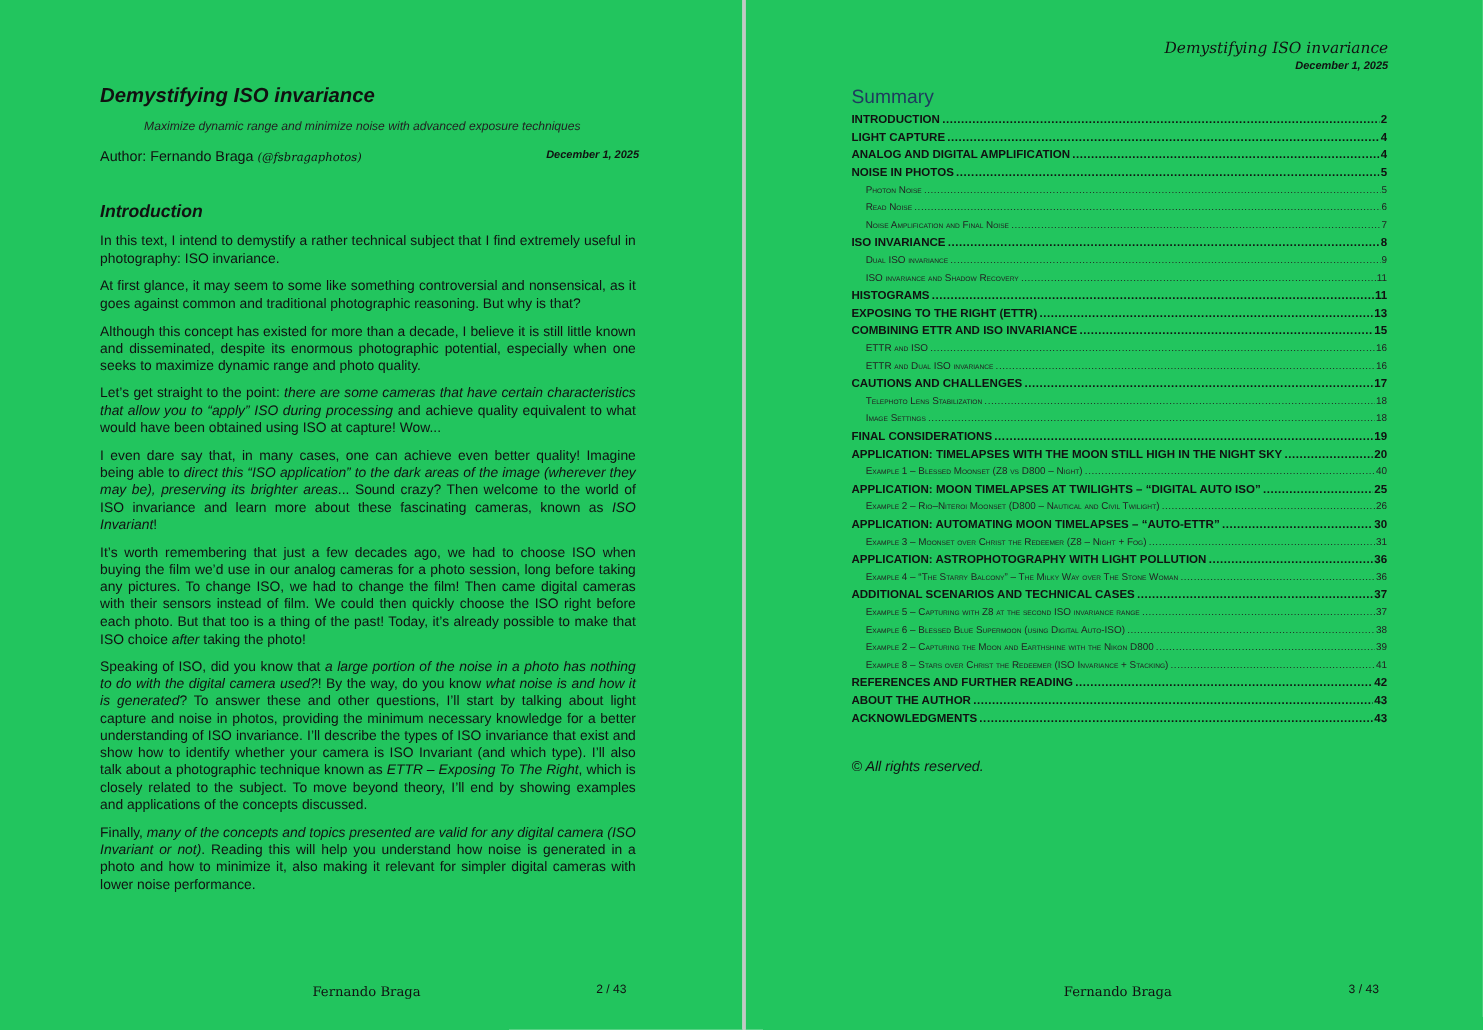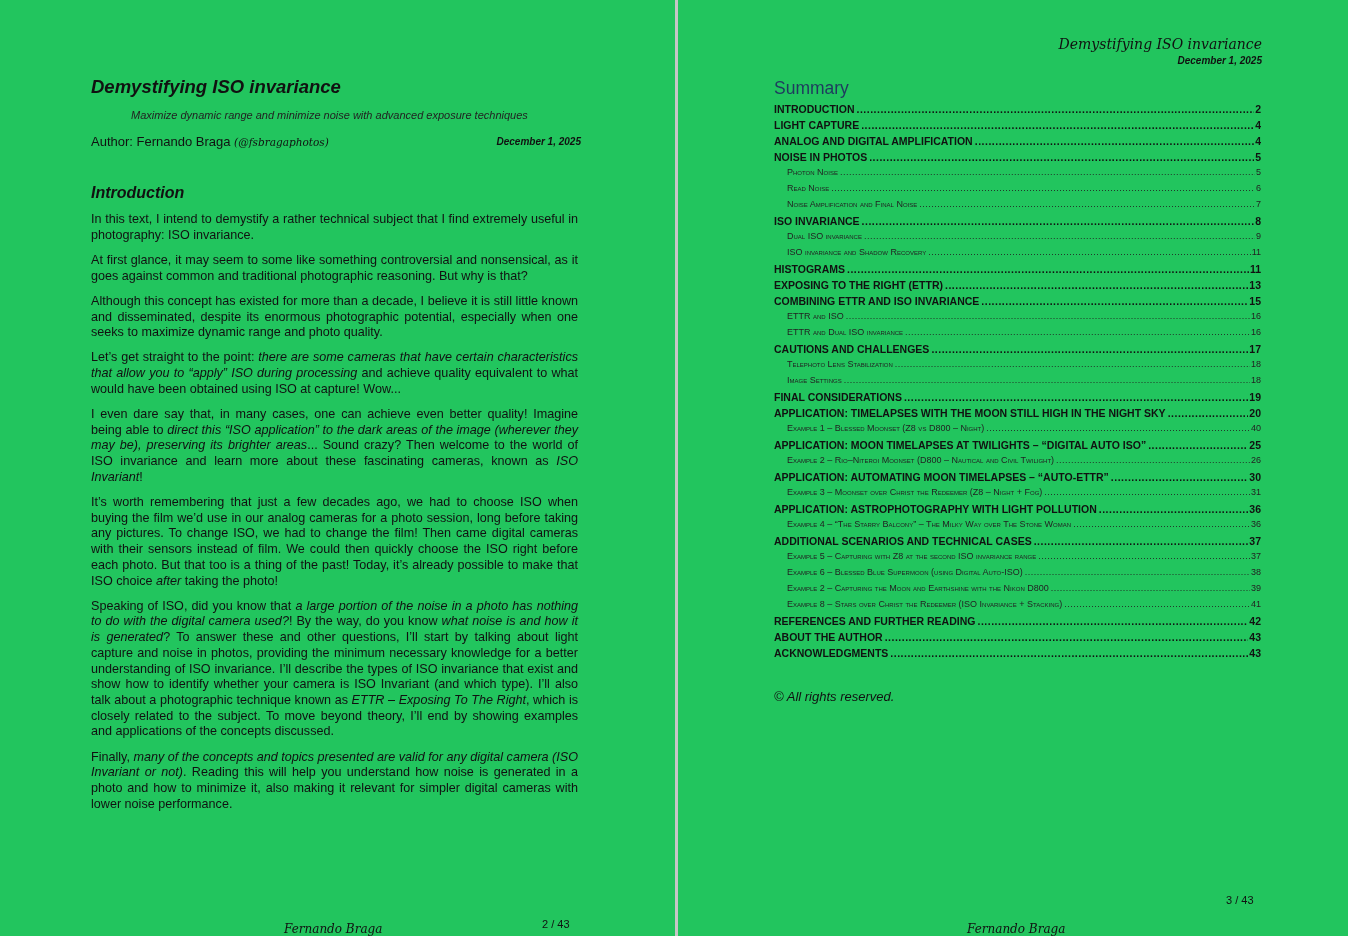--- a/index.html
+++ b/index.html
@@ -15,21 +15,21 @@
   
   .doc-title { position: absolute; left: 91px; top: 76px; font-size: 18.5px; font-weight: bold; font-style: italic; color: #111; }
   .doc-subtitle { position: absolute; left: 91px; top: 109px; font-size: 11px; font-style: italic; color: #222; margin-left: 40px; }
   .author-line { position: absolute; left: 91px; top: 134px; width: 490px; font-size: 13px; color: #111; }
   .author-handle { font-family: "DejaVu Serif", serif; font-style: italic; font-size: 10.5px; text-align: center; }
   .header-date { position: absolute; right: 0; top: 2px; font-size: 10px; font-weight: bold; font-style: italic; }
   .section-heading { position: absolute; left: 91px; top: 184px; font-size: 16px; font-weight: bold; font-style: italic; }
   .body-text { position: absolute; left: 91px; top: 212px; width: 487px; font-size: 12.6px; line-height: 15.7px; color: #111; text-align: justify; }
   .body-text p { margin: 0 0 9.5px 0; }
   .body-text b { font-weight: normal; }
-  .footer-name { position: absolute; top: 894px; font-family: "DejaVu Serif", serif; font-style: italic; font-size: 12px; color: #111; margin-top: 28px; }
+  .footer-name { position: absolute; top: 894px; font-family: "DejaVu Serif", serif; font-size: 12px; color: #111; }
   .footer-page { position: absolute; top: 894px; font-size: 11px; color: #111; }
 
   
   .running-title { position: absolute; right: 86px; top: 36px; font-family: "DejaVu Serif", serif; font-style: italic; font-size: 14px; color: #111; }
   .running-date { position: absolute; right: 86px; top: 55px; font-size: 10px; font-weight: bold; font-style: italic; }
   .toc-title { position: absolute; left: 96px; top: 78px; font-size: 17.5px; color: #1f3a5f; }
   .toc { position: absolute; left: 96px; top: 103px; width: 487px; }
   .toc-row { display: flex; align-items: baseline; white-space: nowrap; overflow: hidden; }
   .toc-row.l1 { height: 16px; font-size: 10.5px; font-weight: bold; text-transform: uppercase; }
   .toc-row.l2 { height: 16px; font-size: 9px; padding-left: 13px; font-variant: small-caps; color: #222; }
@@ -57,21 +57,21 @@
     <p>At first glance, it may seem to some like something controversial and nonsensical, as it goes against common and traditional photographic reasoning. But why is that?</p>
     <p>Although this concept has existed for more than a decade, I believe it is still little known and disseminated, despite its enormous photographic potential, especially when one seeks to maximize dynamic range and photo quality.</p>
     <p><span>Let’s get straight to the point: </span><b><i>there are some cameras that have certain characteristics that allow you to “apply” ISO during processing</i></b><span> and achieve quality equivalent to what would have been obtained using ISO at capture! Wow...</span></p>
     <p><span>I even dare say that, in many cases, one can achieve even better quality! Imagine being able to </span><b><i>direct this “ISO application” to the dark areas of the image (wherever they may be), preserving its brighter areas</i></b><span>... Sound crazy? Then welcome to the world of ISO invariance and learn more about these fascinating cameras, known as </span><b><i>ISO Invariant</i></b><span>!</span></p>
     <p><span>It’s worth remembering that just a few decades ago, we had to choose ISO when buying the film we’d use in our analog cameras for a photo session, long before taking any pictures. To change ISO, we had to change the film! Then came digital cameras with their sensors instead of film. We could then quickly choose the ISO right before each photo. But that too is a thing of the past! Today, it’s already possible to make that ISO choice </span><i>after</i><span> taking the photo!</span></p>
     <p><span>Speaking of ISO, did you know that </span><b><i>a large portion of the noise in a photo has nothing to do with the digital camera used?</i></b><span>! By the way, do you know </span><b><i>what noise is and how it is generated</i></b><span>? To answer these and other questions, I’ll start by talking about light capture and noise in photos, providing the minimum necessary knowledge for a better understanding of ISO invariance. I’ll describe the types of ISO invariance that exist and show how to identify whether your camera is ISO Invariant (and which type). I’ll also talk about a photographic technique known as </span><i>ETTR – Exposing To The Right</i><span>, which is closely related to the subject. To move beyond theory, I’ll end by showing examples and applications of the concepts discussed.</span></p>
     <p><span>Finally, </span><b><i>many of the concepts and topics presented are valid for any digital camera (ISO Invariant or not)</i></b><span>. Reading this will help you understand how noise is generated in a photo and how to minimize it, also making it relevant for simpler digital cameras with lower noise performance.</span></p>
   </div>
 
   <div class="footer-name" style="left:284px;">Fernando Braga</div>
-  <div class="footer-page" style="left:542px;margin-top:24px;">2 / 43</div>
+  <div class="footer-page" style="left:542px;">2 / 43</div>
 </div>
 
 <div class="divider"></div>
 
 <div class="page page-right">
   <div class="running-title">Demystifying ISO invariance</div>
   <div class="running-date">December 1, 2025</div>
   <div class="toc-title">Summary</div>
   <div class="toc" id="toc">
       <div class="toc-row l1">

